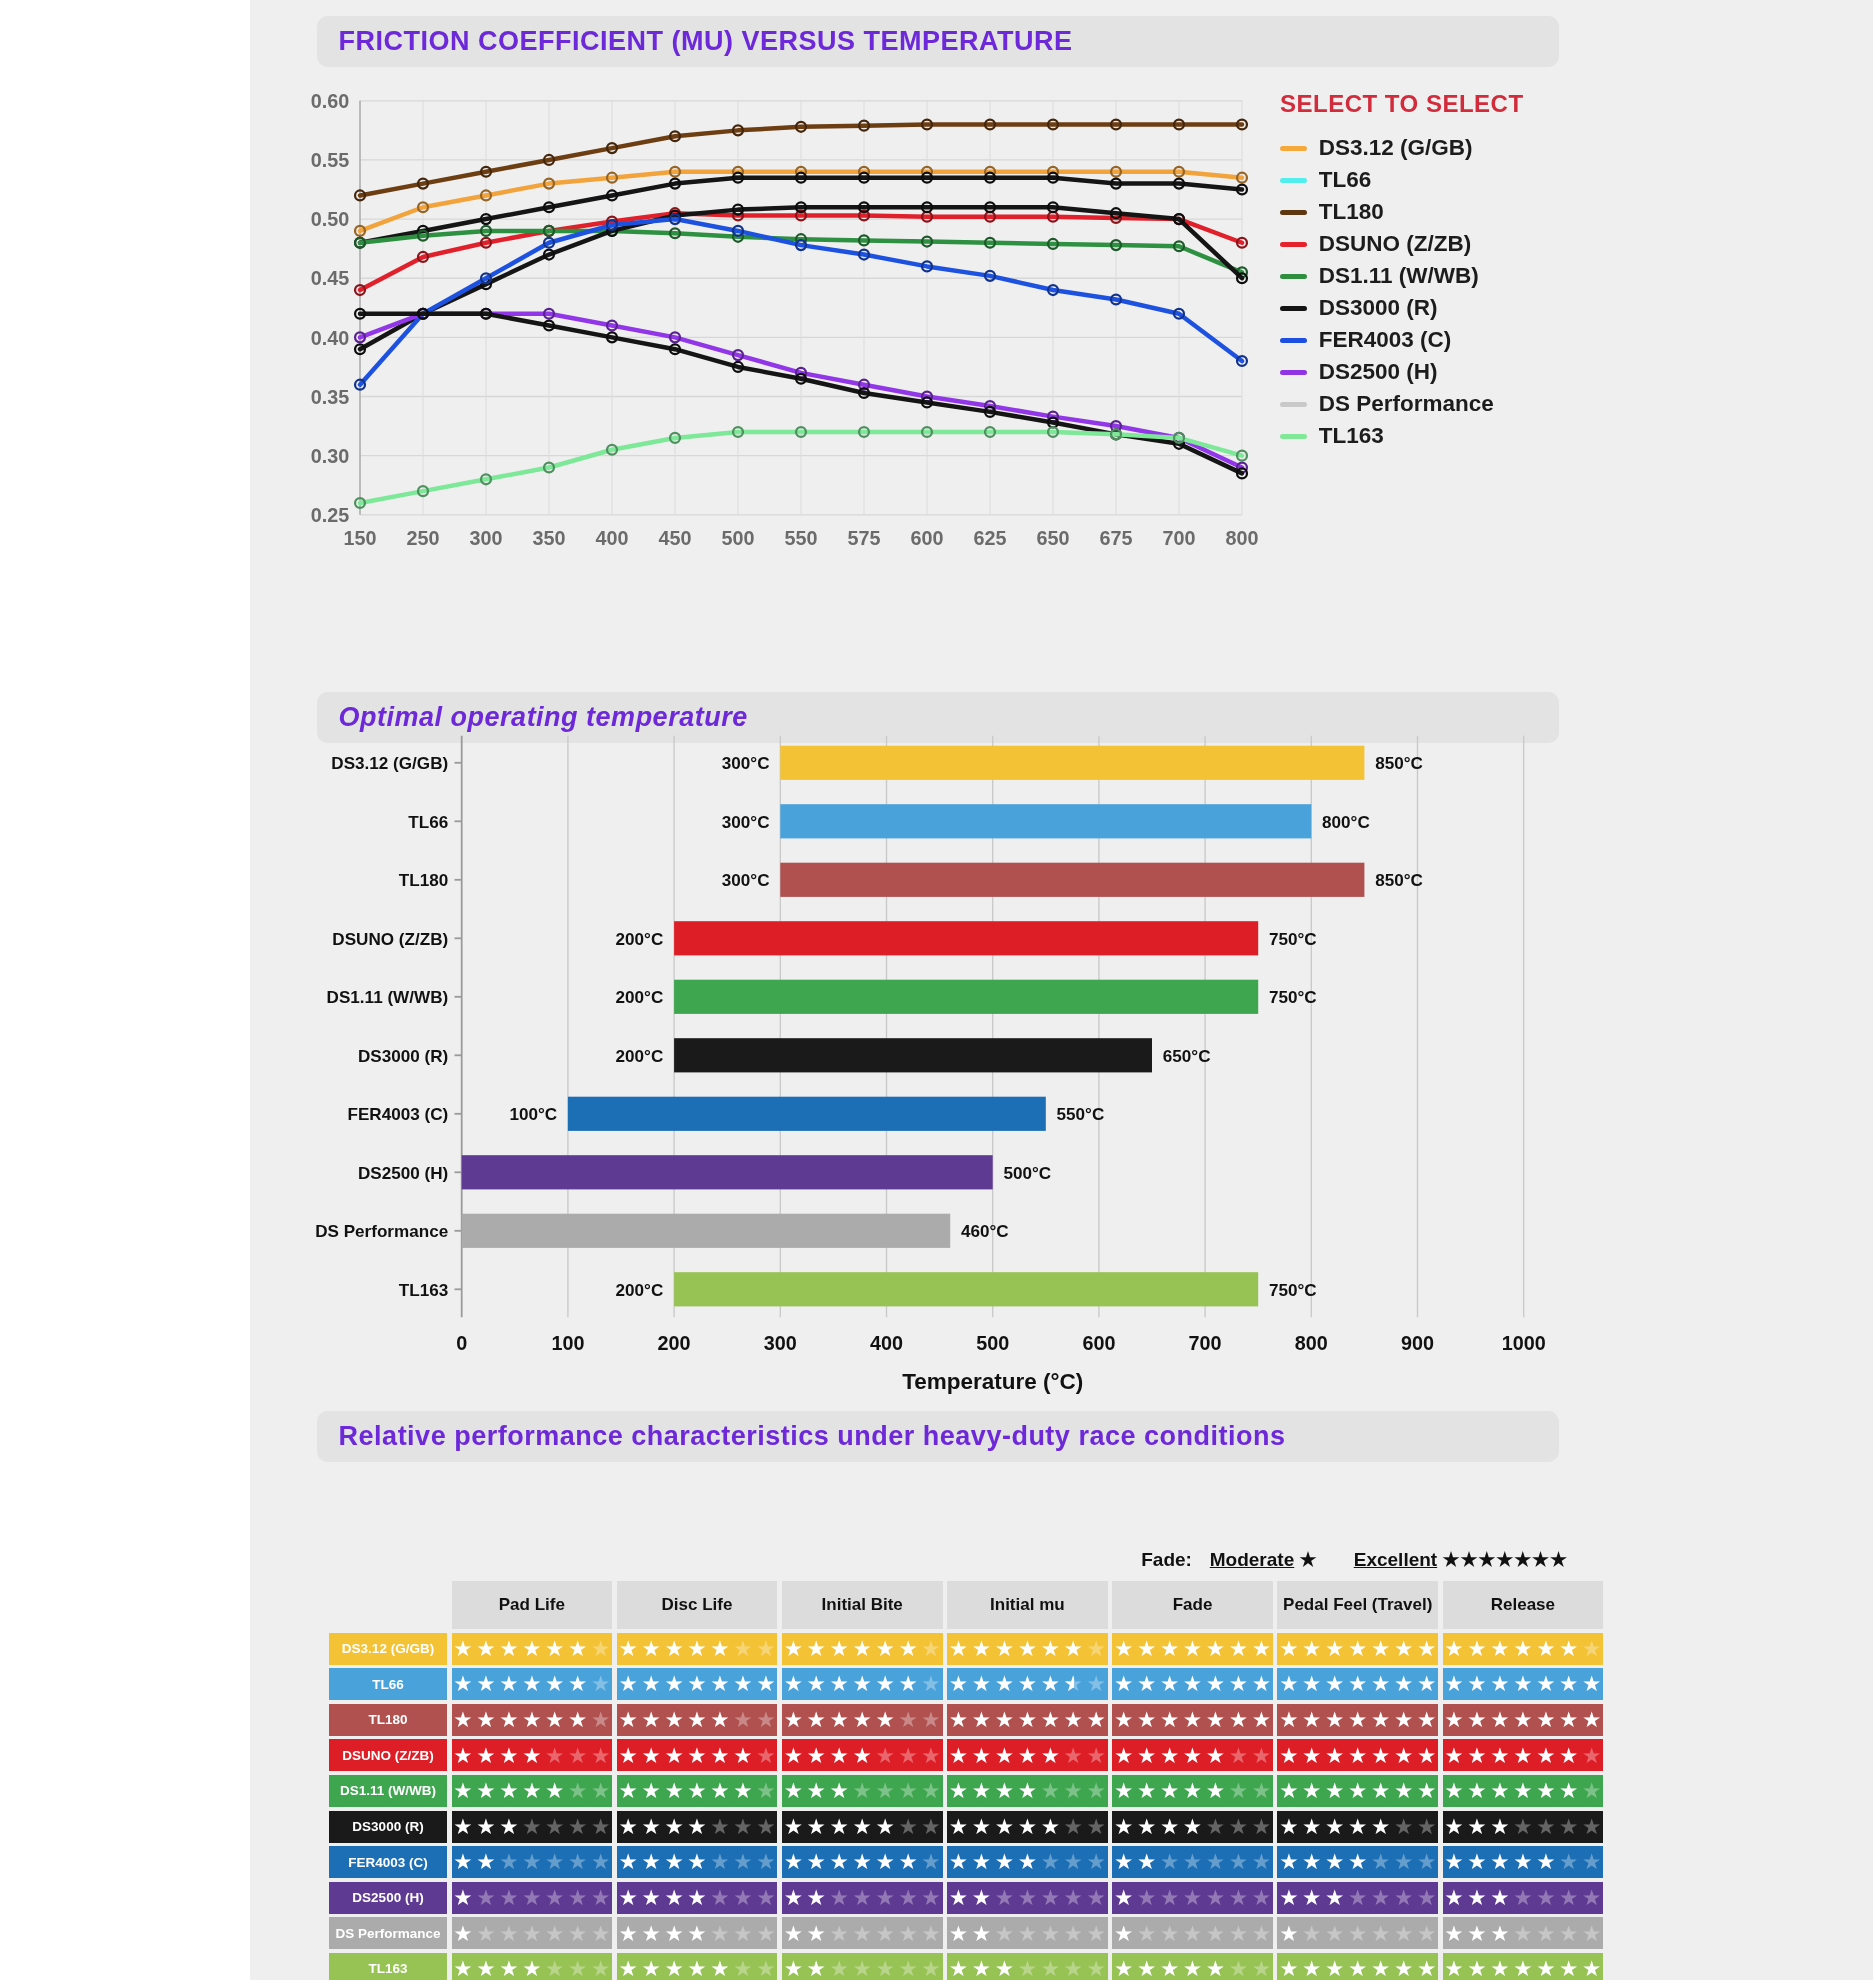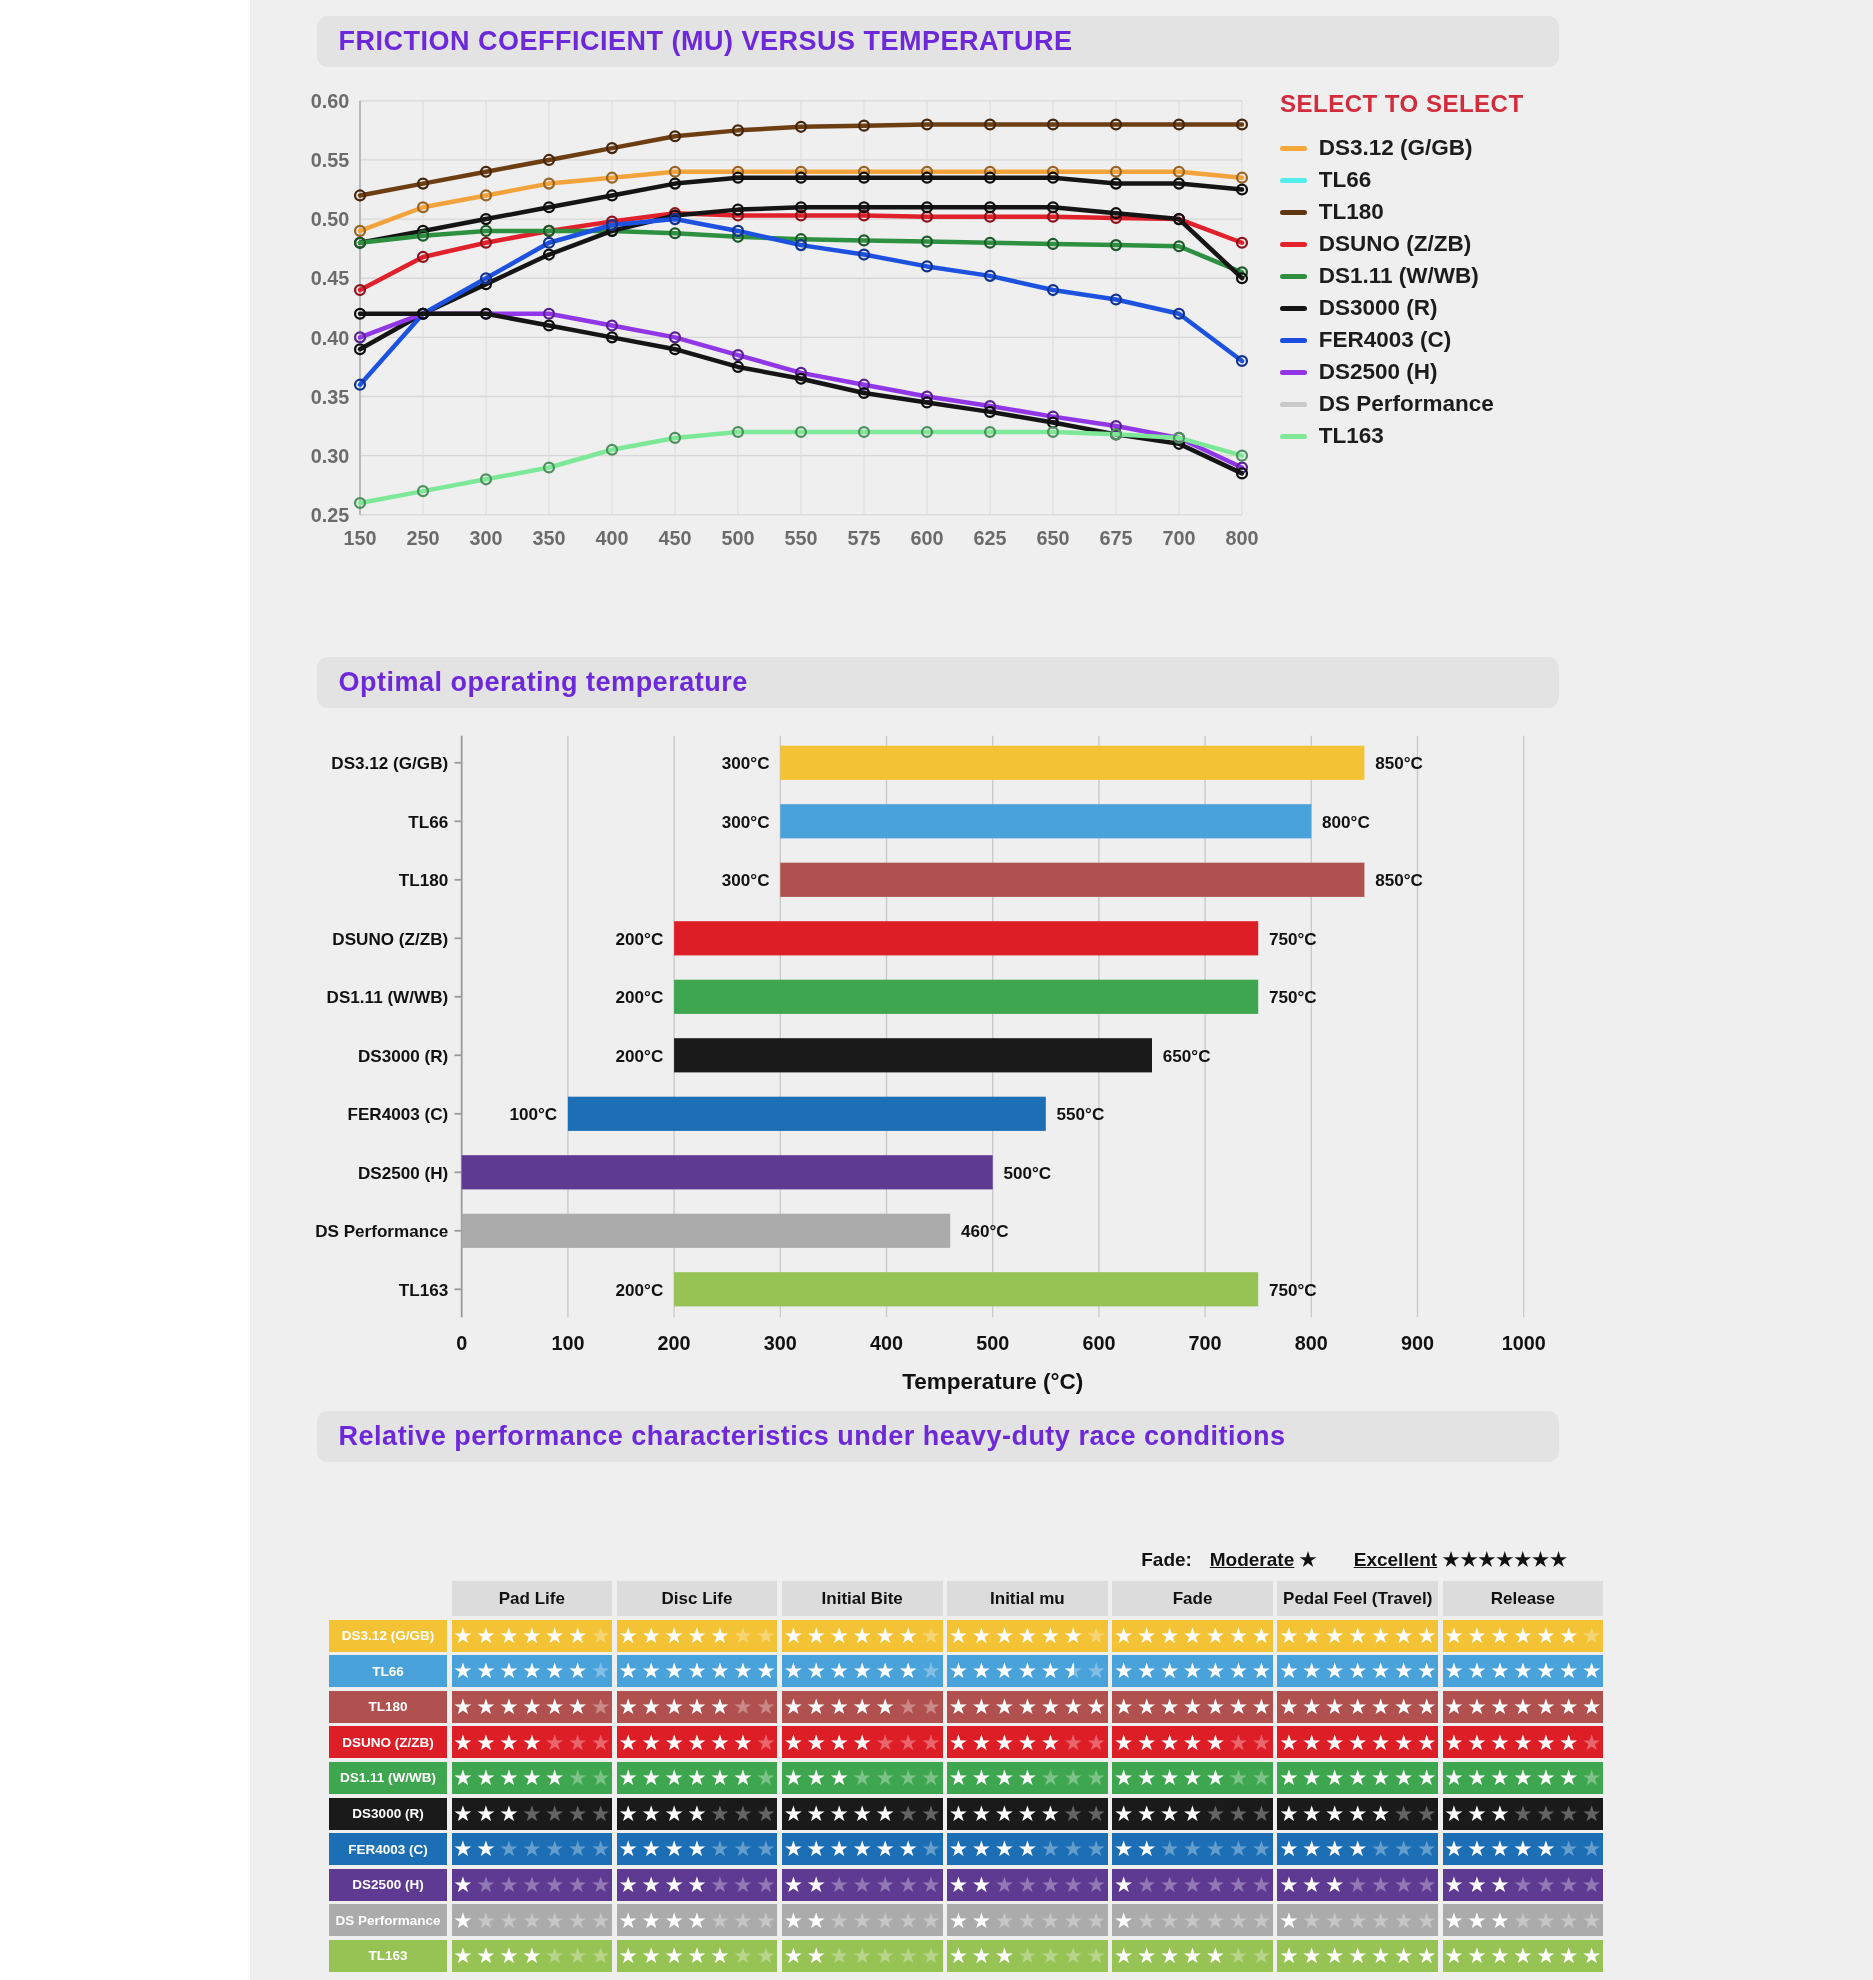--- a/index.html
+++ b/index.html
@@ -7,39 +7,39 @@
   body {
     width:1874px; height:1980px; position:relative;
     background:#ffffff;
     font-family:"Liberation Sans", sans-serif;
   }
   .panel { position:absolute; left:250px; top:0; width:1624px; height:1980px; background:#efefef; }
 
   .banner { position:absolute; left:317px; width:1242px; height:51px; background:#e3e3e3; border-radius:10.8px; display:flex; align-items:center; }
   .banner h2 { margin:0 0 0 21.6px; font-size:27px; font-weight:bold; color:#6d28d9; letter-spacing:0.5px; }
   #banner-1 { top:16px; }
-  #banner-2 { top:657px; }
+  #banner-2 { top:692px;font-style:italic; }
   #banner-3 { top:1411px; }
 
   svg { position:absolute; overflow:visible; }
   svg text { font-family:"Liberation Sans", sans-serif; }
 
   .legend { position:absolute; left:1280px; top:90px; width:288px; }
   .legend-title { font-size:24px; font-weight:bold; color:#d22c3c; margin-bottom:14.4px; letter-spacing:0.5px; }
   .legend-item { display:flex; align-items:center; height:32px; cursor:pointer; }
   .legend-swatch { width:27px; height:4.5px; border-radius:2.7px; margin-right:11.7px; flex:0 0 auto; }
   .legend-label { font-size:22.5px; font-weight:600; color:#1c1c1c; white-space:nowrap; }
 
   .note { position:absolute; left:329px; top:1548px; width:1239px; text-align:right; font-size:19px; font-weight:bold; color:#111; }
   .note .seg { margin-left:12.6px;text-decoration:underline; }
   .note .seg-excellent { margin-left:31px; }
   .note .stars { letter-spacing:0.9px; }
 
   .ratings-table { position:absolute; left:329px; top:1581px; width:1240px; display:grid; grid-template-columns:118px repeat(7, 1fr); gap:3.6px 4.5px; }
-  .th { background:#dcdcdc; height:35px; display:flex; align-items:center; justify-content:center; font-weight:bold; font-size:17px; color:#111; }
+  .th { background:#dcdcdc; height:48px; display:flex; align-items:center; justify-content:center; font-weight:bold; font-size:17px; color:#111; }
   .th-empty { background:transparent; }
   .row-label { color:#fff; font-weight:bold; font-size:13.5px; height:32px; display:flex; align-items:center; justify-content:center; white-space:nowrap; }
   .cell { height:32px; display:flex; align-items:center; justify-content:center; }
   .star { color:#fff; font-size:21.6px; line-height:1; margin:0 1.8px; }
   .star.dim { opacity:.32; }
   .star-half { position:relative; display:inline-block; font-size:21.6px; line-height:1; margin:0 1.8px; }
   .star-half .base { color:#fff; opacity:.32; }
   .star-half .fill { position:absolute; left:0; top:0; width:54%; overflow:hidden; color:#fff; }
 </style>
 </head>

